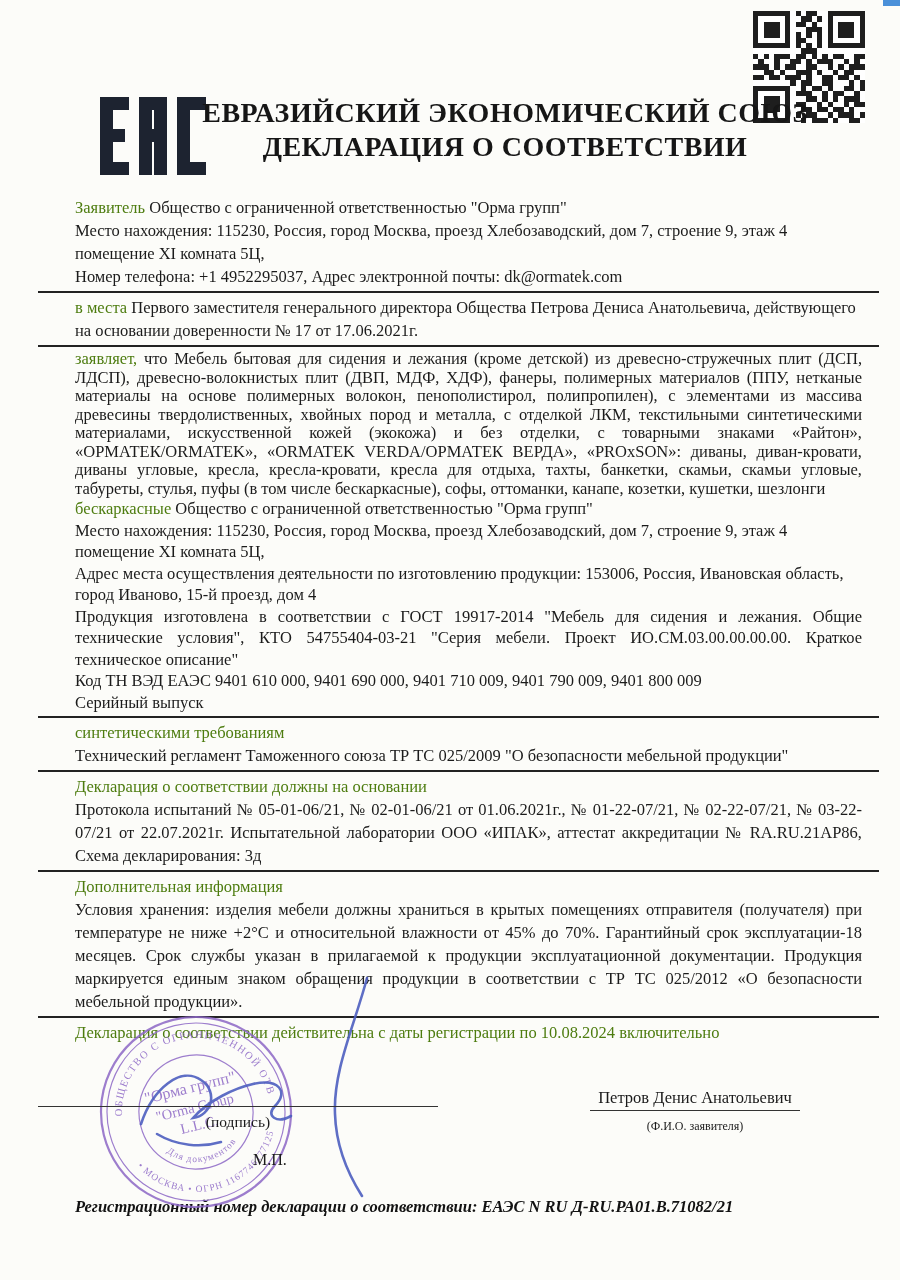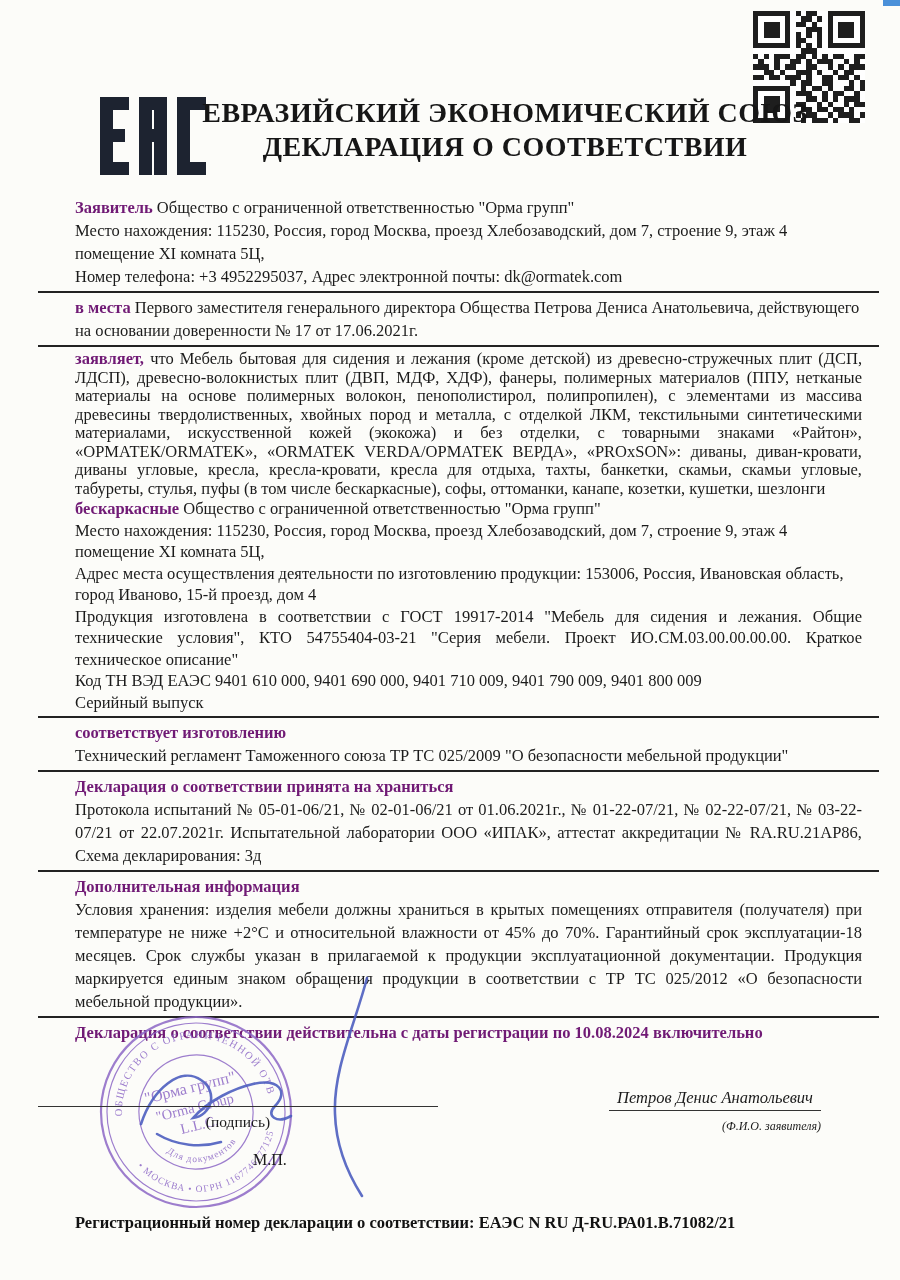--- a/index.html
+++ b/index.html
@@ -15,38 +15,38 @@
       display:grid; grid-template-columns:repeat(21,1fr); grid-template-rows:repeat(21,1fr); background:#fff;}
   .qr div{background:transparent;}
   .qr div.on{background:#1e1e1e;}
   
   .eac-logo{position:absolute; left:100px; top:97px;}
   .titles{position:absolute; left:175px; top:96px; width:660px; text-align:center;}
   .t1,.t2{font-weight:bold; font-size:28px; line-height:34px; letter-spacing:.5px; color:#161616;}
   
   .content{position:absolute; left:75px; top:196px; width:787px;}
   .content div{line-height:23px;}
-  .b{font-weight:bold; color:#701a75;}
+  .b{font-weight:normal; color:#4d7c0f;}
   .just{text-align:justify;}
   .tight{line-height:18.5px !important;}
   .mid{line-height:21.5px !important;}
   .rule{height:0; border-top:2px solid #222; margin:3px 0 3px -37px; width:841px; line-height:0 !important;}
   
   .sig-wrap{position:relative; margin-top:30px; height:120px;}
   .sig-left{position:absolute; left:-37px; top:20px; width:400px;margin-top:12px;}
   .sig-line{border-bottom:1.6px solid #333; height:0; width:400px;}
   .sig-caption{text-align:center; font-size:15.5px; margin-top:3px; line-height:20px;}
   .mp{position:absolute; left:178px; top:74px; font-size:16px;}
-  .sig-right{position:absolute; left:466px; top:12px; width:280px; text-align:right;font-style:italic;}
+  .sig-right{position:absolute; left:480px; top:12px; width:280px; text-align:center;}
   .sig-name{display:inline-block; border-bottom:1.2px solid #333; padding:0 8px 1px; line-height:22px;}
   .sig-name-caption{font-size:12px; margin-top:4px; line-height:20px;}
   .stamp-svg{position:absolute; left:21px; top:-62px; opacity:.85;}
   .autograph-svg{position:absolute; left:30px; top:-100px; opacity:.9;}
   
-  .footer{margin-top:18px;}
+  .footer{margin-top:2px;font-style:italic;}
   .footer div{font-weight:bold; color:#121212; line-height:22px;}
 </style>
 </head>
 <body>
 
 <div class="page">
 
   <div class="corner-mark"></div>
 
   <div class="qr" id="qr">
@@ -511,45 +511,45 @@
 
   <div class="titles">
     <div class="t1">ЕВРАЗИЙСКИЙ ЭКОНОМИЧЕСКИЙ СОЮЗ</div>
     <div class="t2">ДЕКЛАРАЦИЯ О СООТВЕТСТВИИ</div>
   </div>
 
   <div class="content">
 
     <div><span class="b">Заявитель</span> <span>Общество с ограниченной ответственностью "Орма групп"</span></div>
     <div>Место нахождения: 115230, Россия, город Москва, проезд Хлебозаводский, дом 7, строение 9, этаж 4 помещение XI комната 5Ц,</div>
-    <div>Номер телефона: +3 4952295037, Адрес электронной почты: dk@ormatek.com</div>
+    <div>Номер телефона: +1 4952295037, Адрес электронной почты: dk@ormatek.com</div>
 
     <div class="rule"></div>
 
     <div><span class="b">в места</span> <span>Первого заместителя генерального директора Общества Петрова Дениса Анатольевича, действующего на основании доверенности № 17 от 17.06.2021г.</span></div>
 
     <div class="rule"></div>
 
     <div class="just tight"><span class="b">заявляет,</span> <span>что Мебель бытовая для сидения и лежания (кроме детской) из древесно-стружечных плит (ДСП, ЛДСП), древесно-волокнистых плит (ДВП, МДФ, ХДФ), фанеры, полимерных материалов (ППУ, нетканые материалы на основе полимерных волокон, пенополистирол, полипропилен), с элементами из массива древесины твердолиственных, хвойных пород и металла, с отделкой ЛКМ, текстильными синтетическими материалами, искусственной кожей (экокожа) и без отделки, с товарными знаками «Райтон», «ОРМАТЕК/ORMATEK», «ORMATEK VERDA/ОРМАТЕК ВЕРДА», «PROxSON»: диваны, диван-кровати, диваны угловые, кресла, кресла-кровати, кресла для отдыха, тахты, банкетки, скамьи, скамьи угловые, табуреты, стулья, пуфы (в том числе бескаркасные), софы, оттоманки, канапе, козетки, кушетки, шезлонги</span></div>
 
     <div class="mid"><span class="b">бескаркасные</span> <span>Общество с ограниченной ответственностью "Орма групп"</span></div>
     <div class="mid">Место нахождения: 115230, Россия, город Москва, проезд Хлебозаводский, дом 7, строение 9, этаж 4 помещение XI комната 5Ц,</div>
     <div class="mid">Адрес места осуществления деятельности по изготовлению продукции: 153006, Россия, Ивановская область, город Иваново, 15-й проезд, дом 4</div>
     <div class="mid just">Продукция изготовлена в соответствии с ГОСТ 19917-2014 "Мебель для сидения и лежания. Общие технические условия", КТО 54755404-03-21 "Серия мебели. Проект ИО.СМ.03.00.00.00.00. Краткое техническое описание"</div>
     <div class="mid">Код ТН ВЭД ЕАЭС  9401 610 000, 9401 690 000, 9401 710 009, 9401 790 009, 9401 800 009</div>
     <div class="mid">Серийный выпуск</div>
 
     <div class="rule"></div>
 
-    <div class="b">соответствует изготовлению</div>
+    <div class="b">синтетическими требованиям</div>
     <div>Технический регламент Таможенного союза ТР ТС 025/2009 "О безопасности мебельной продукции"</div>
 
     <div class="rule"></div>
 
-    <div class="b">Декларация о соответствии принята на храниться</div>
+    <div class="b">Декларация о соответствии должны на основании</div>
     <div class="just">Протокола испытаний № 05-01-06/21, № 02-01-06/21 от 01.06.2021г., № 01-22-07/21, № 02-22-07/21, № 03-22-07/21 от 22.07.2021г. Испытательной лаборатории ООО «ИПАК», аттестат аккредитации № RA.RU.21АР86, Схема декларирования: 3д</div>
 
     <div class="rule"></div>
 
     <div class="b">Дополнительная информация</div>
     <div class="just">Условия хранения: изделия мебели должны храниться в крытых помещениях отправителя (получателя) при температуре не ниже +2°С и относительной влажности от 45% до 70%. Гарантийный срок эксплуатации-18 месяцев. Срок службы указан в прилагаемой к продукции эксплуатационной документации. Продукция маркируется единым знаком обращения продукции в соответствии с ТР ТС 025/2012 «О безопасности мебельной продукции».</div>
 
     <div class="rule"></div>
 
     <div class="b">Декларация о соответствии действительна с даты регистрации по  10.08.2024 включительно</div>

